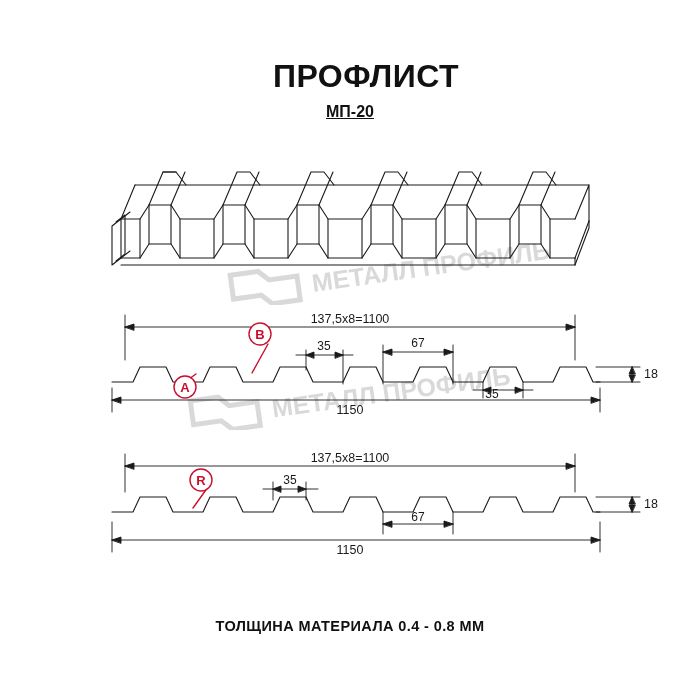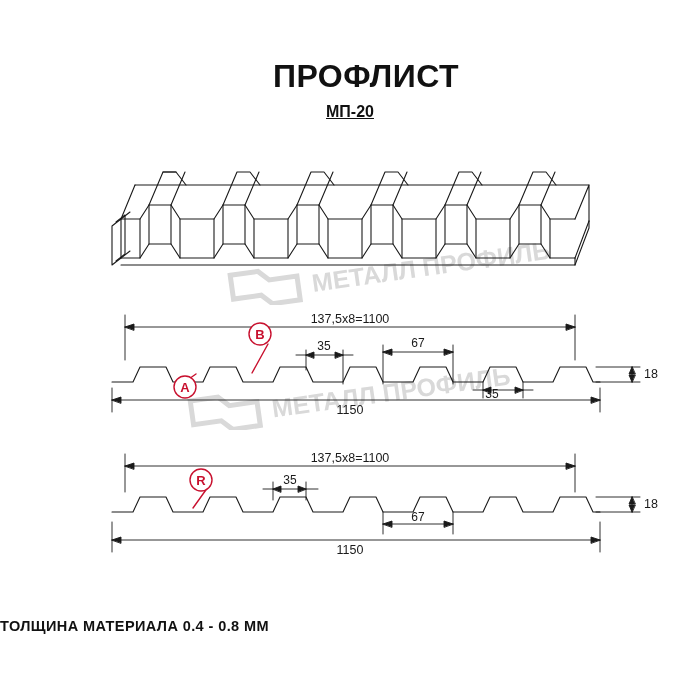--- a/index.html
+++ b/index.html
@@ -40,21 +40,21 @@
     font-size: 16px;
     font-weight: bold;
     color: #111;
     text-decoration: underline;
   }
   .footer {
     position: absolute;
     top: 618px;
     left: 0;
     width: 700px;
-    text-align: left;
+    text-align: center;
     font-size: 14.5px;
     font-weight: bold;
     letter-spacing: 0.4px;
     color: #111;
   }
   .drawing {
     position: absolute;
     top: 0;
     left: 0;
   }

